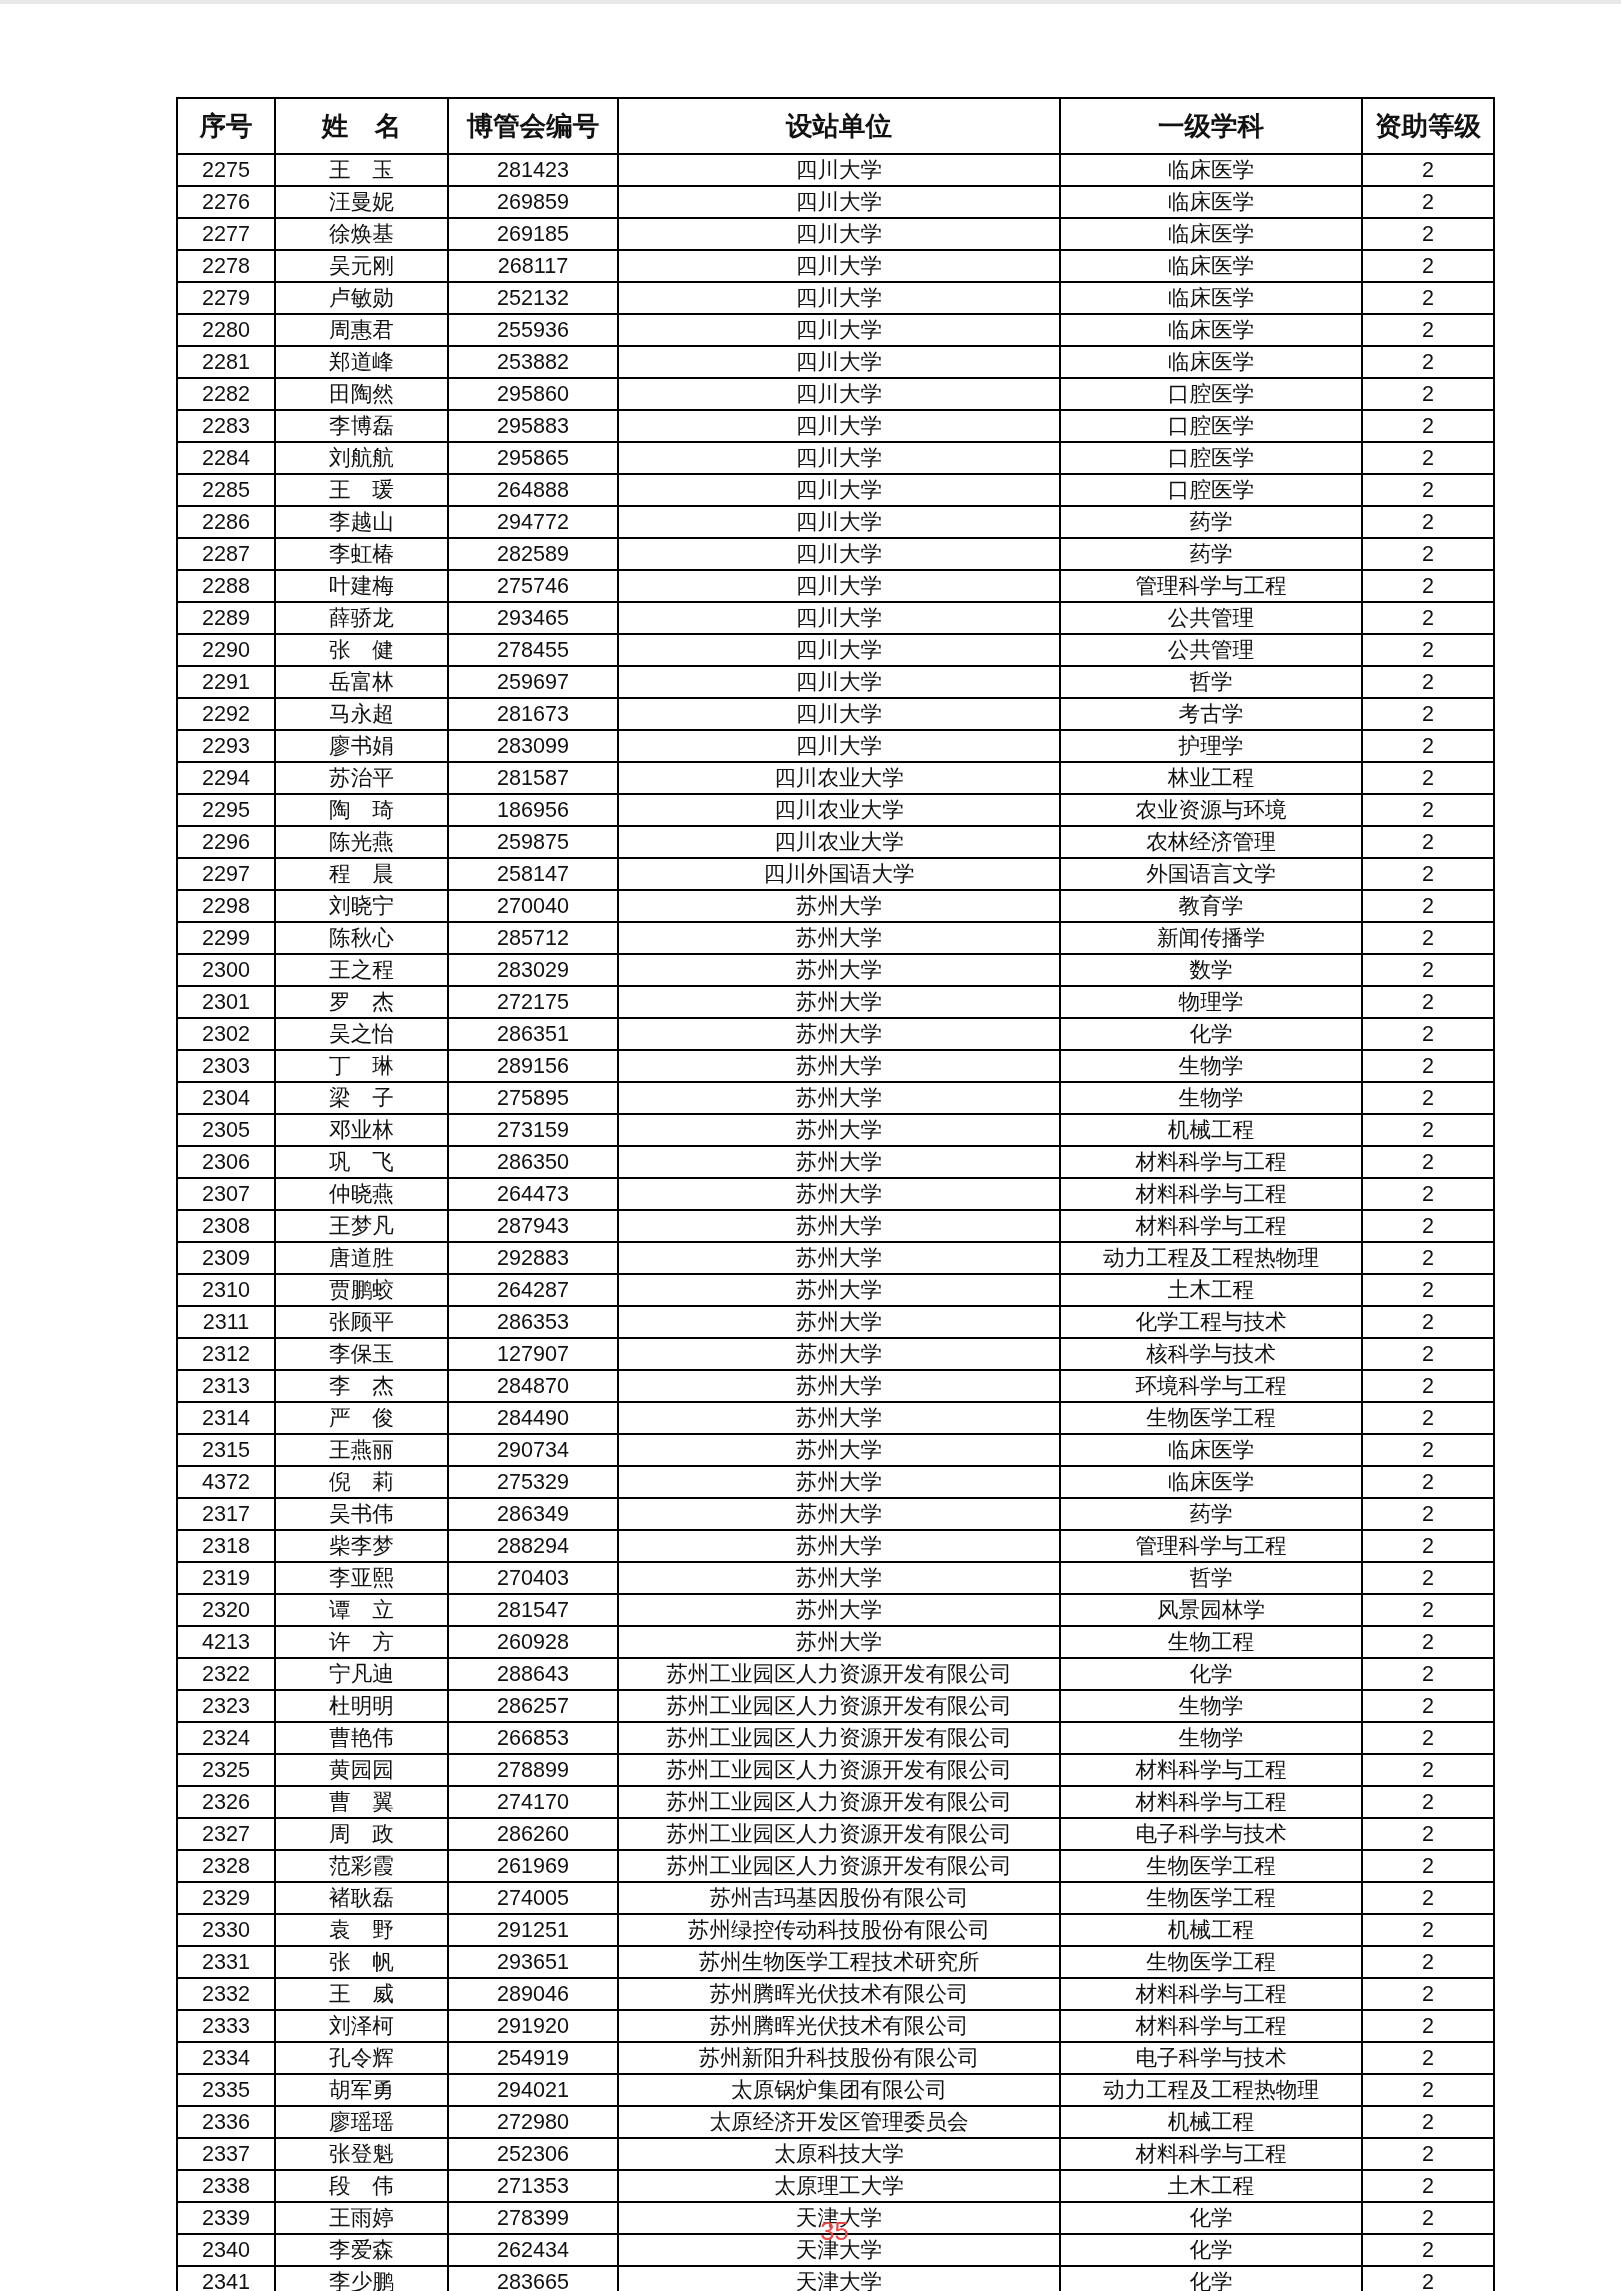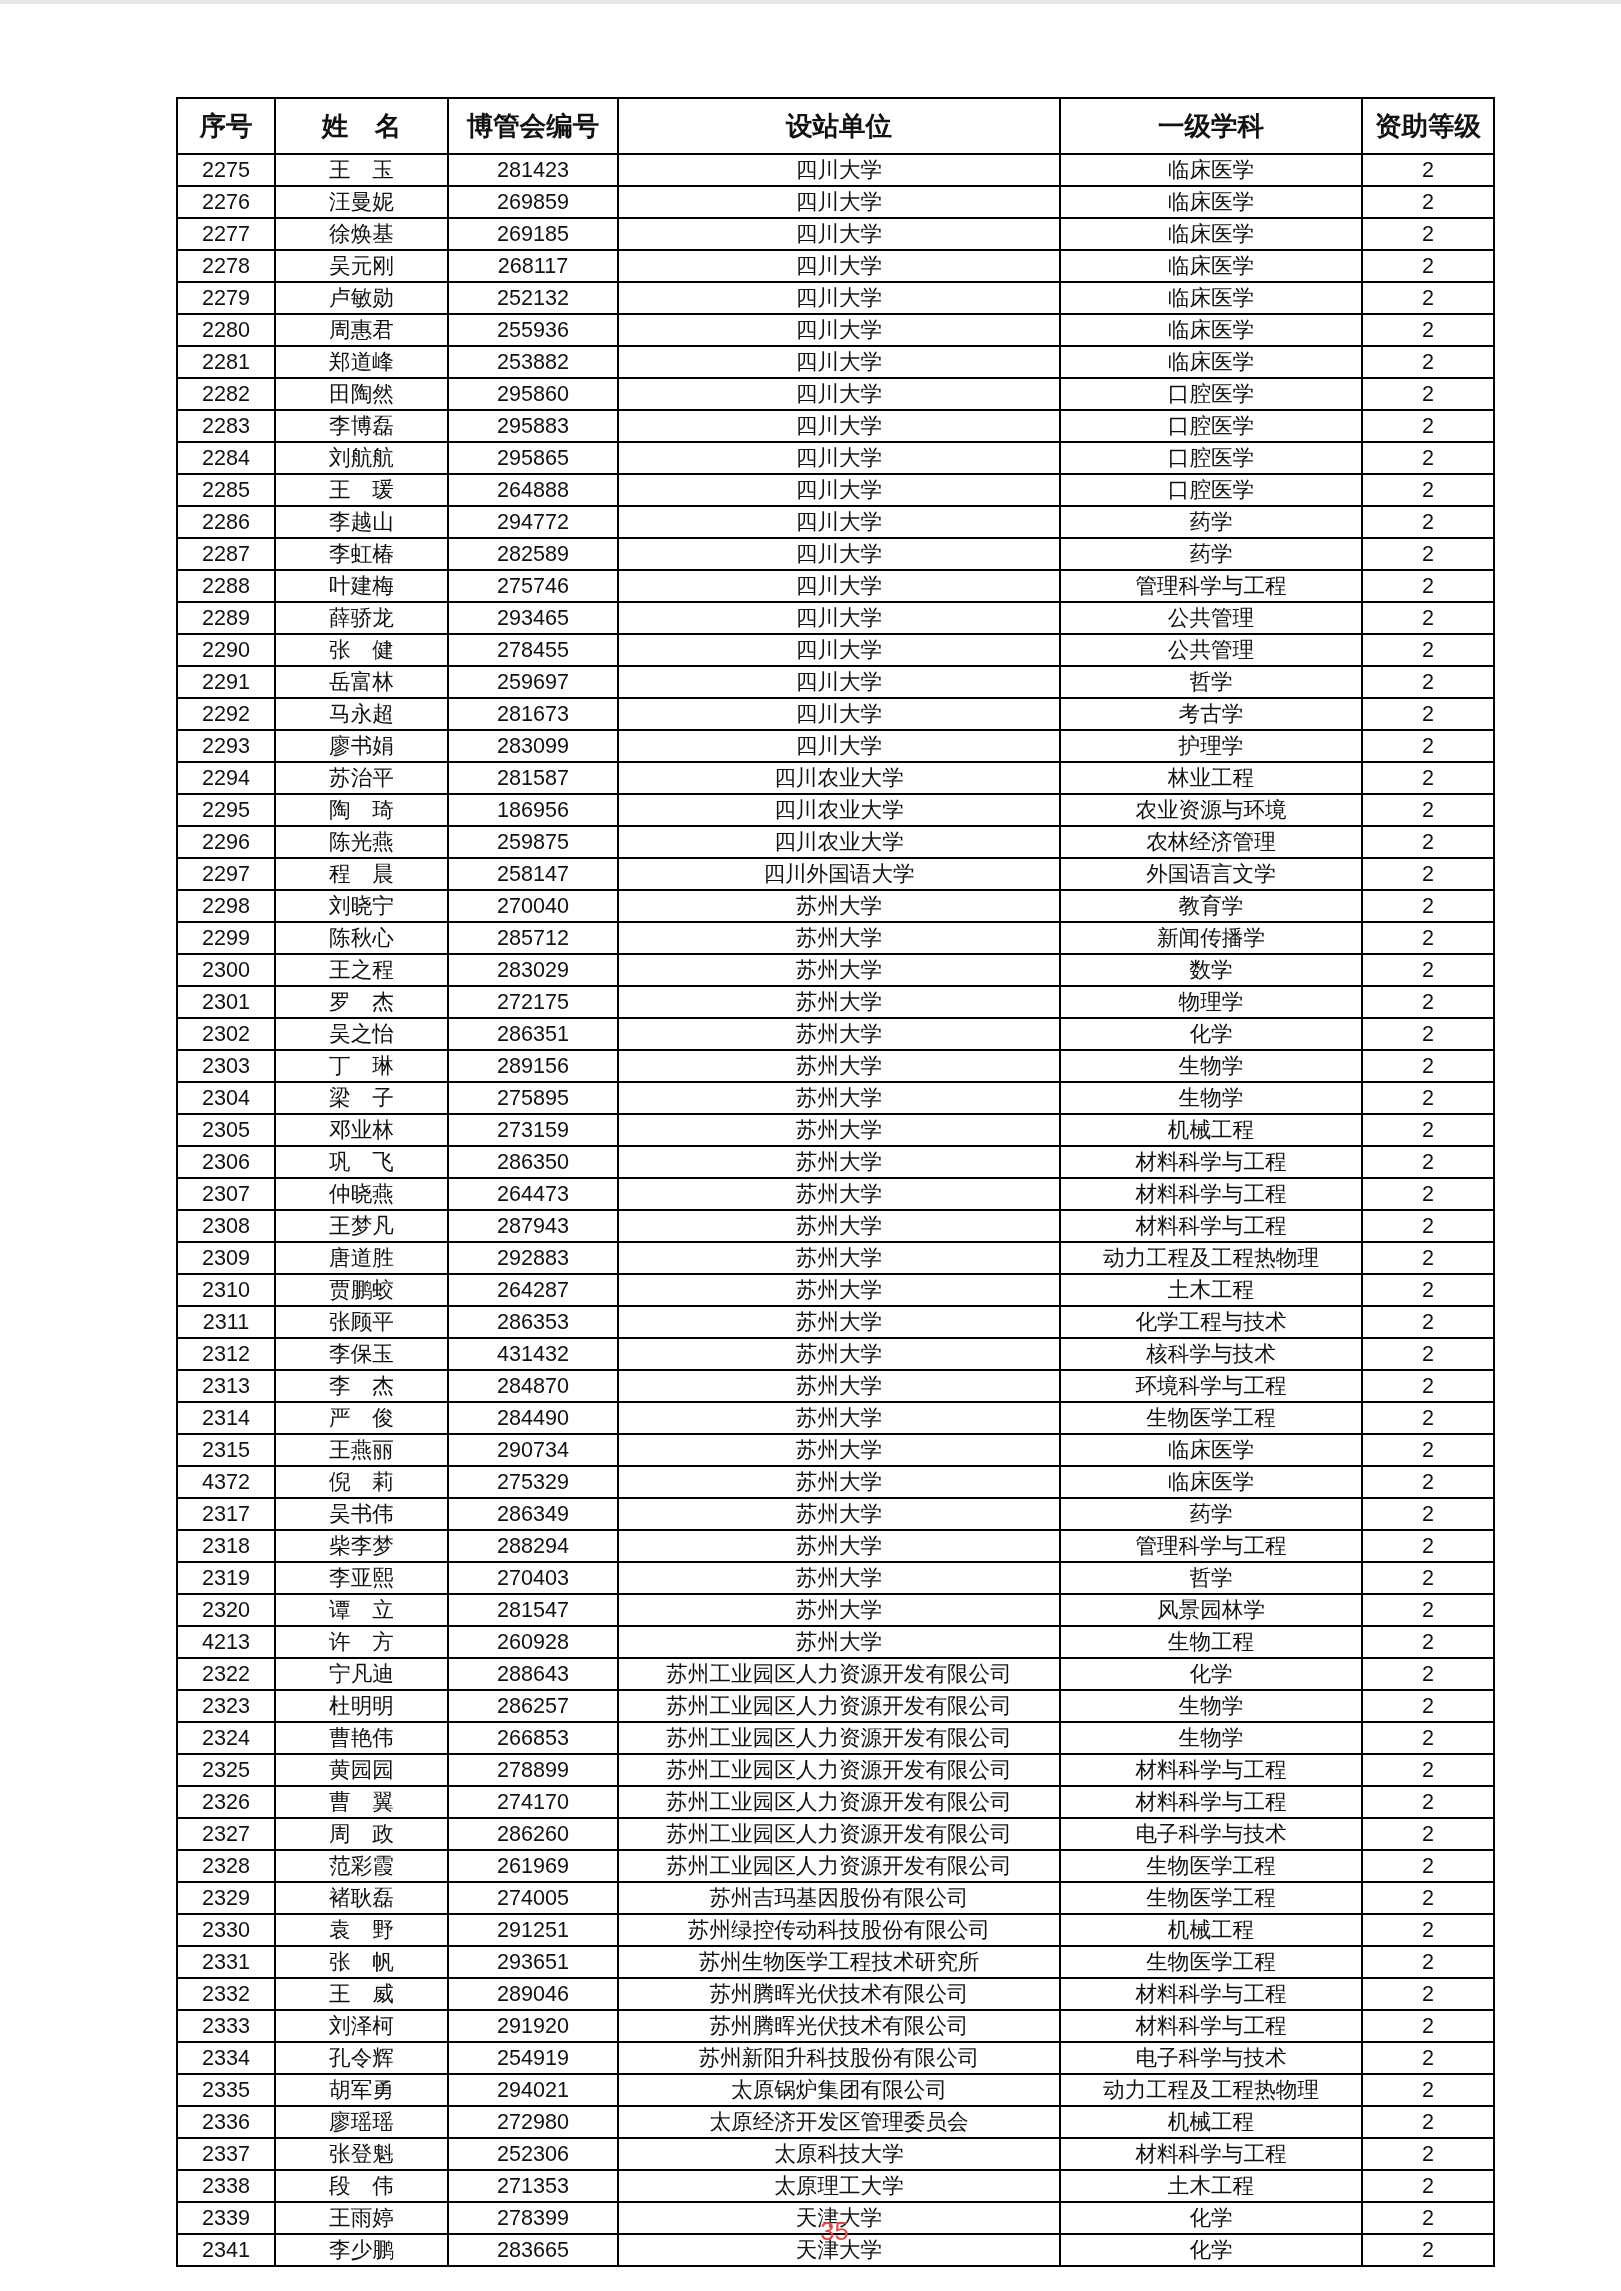--- a/index.html
+++ b/index.html
@@ -379,21 +379,21 @@
           <td>2311</td>
           <td>张顾平</td>
           <td>286353</td>
           <td>苏州大学</td>
           <td>化学工程与技术</td>
           <td>2</td>
         </tr>
         <tr>
           <td>2312</td>
           <td>李保玉</td>
-          <td>431432</td>
+          <td>127907</td>
           <td>苏州大学</td>
           <td>核科学与技术</td>
           <td>2</td>
         </tr>
         <tr>
           <td>2313</td>
           <td>李　杰</td>
           <td>284870</td>
           <td>苏州大学</td>
           <td>环境科学与工程</td>
@@ -596,20 +596,28 @@
           <td>段　伟</td>
           <td>271353</td>
           <td>太原理工大学</td>
           <td>土木工程</td>
           <td>2</td>
         </tr>
         <tr>
           <td>2339</td>
           <td>王雨婷</td>
           <td>278399</td>
+          <td>天津大学</td>
+          <td>化学</td>
+          <td>2</td>
+        </tr>
+        <tr>
+          <td>2340</td>
+          <td>李爱森</td>
+          <td>262434</td>
           <td>天津大学</td>
           <td>化学</td>
           <td>2</td>
         </tr>
         <tr>
           <td>2341</td>
           <td>李少鹏</td>
           <td>283665</td>
           <td>天津大学</td>
           <td>化学</td>

